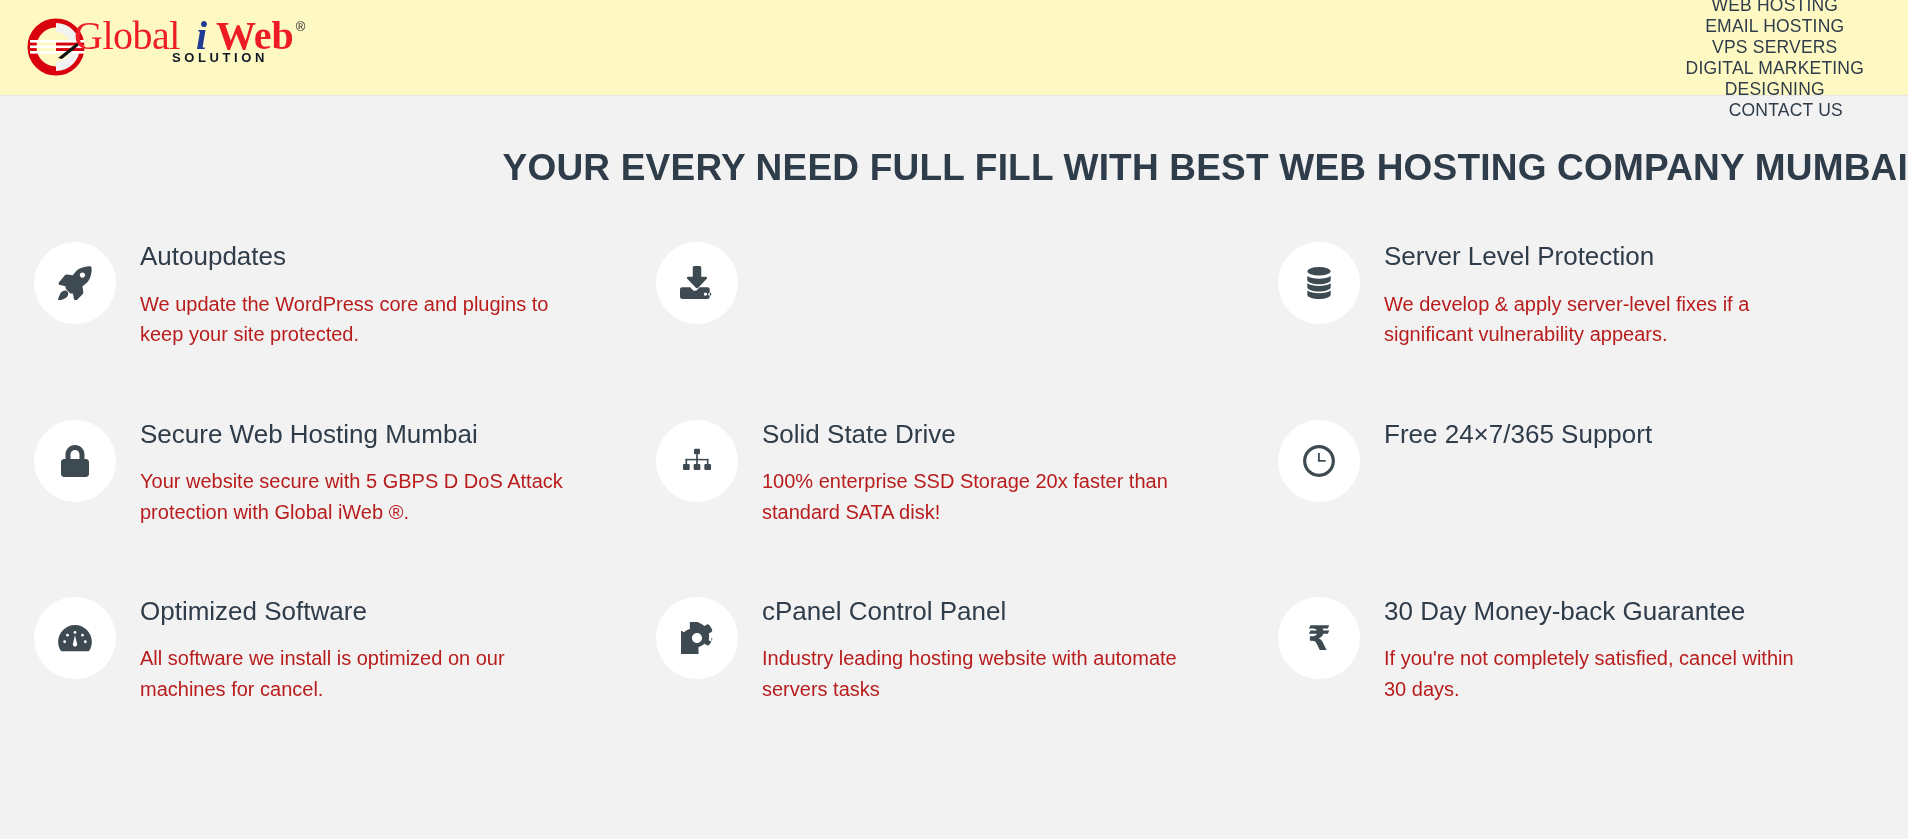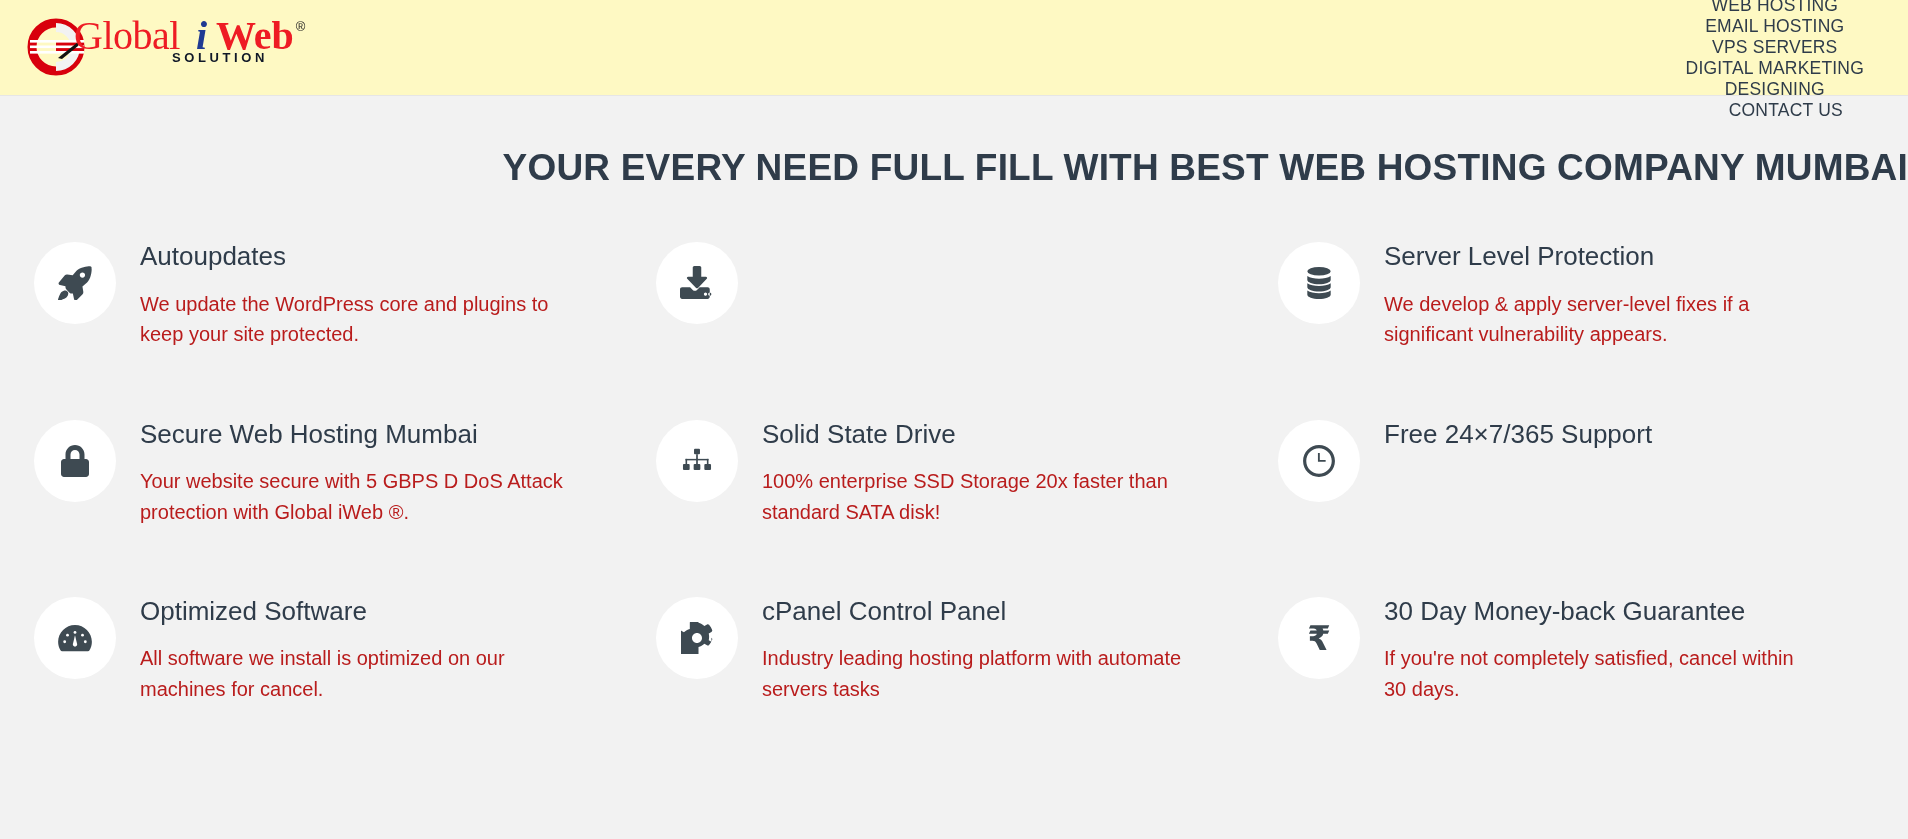--- a/index.html
+++ b/index.html
@@ -328,21 +328,21 @@
     </div>
 
     <div class="feature-card">
       <div class="feature-icon-wrap">
         <svg width="32" height="32" viewBox="0 0 512 512" aria-hidden="true">
           <path d="M487 315l-43-25c4-17 6-35 6-53s-2-36-6-53l43-25c11-6 16-19 12-31-11-31-28-60-50-84-8-9-22-11-32-5l-43 25c-27-23-59-41-94-51V12c0-12-9-23-21-25-32-6-65-6-97 0-12 2-21 13-21 25v101c-35 10-67 28-94 51l-43-25c-10-6-24-4-32 5-22 24-39 53-50 84-4 12 1 25 12 31l43 25c-4 17-6 35-6 53s2 36 6 53l-43 25c-11 6-16 19-12 31 11 31 28 60 50 84 8 9 22 11 32 5l43-25c27 23 59 41 94 51v101c0 12 9 23 21 25 32 6 65 6 97 0 12-2 21-13 21-25V399c35-10 67-28 94-51l43 25c10 6 24 4 32-5 22-24 39-53 50-84 4-12-1-25-12-31zM256 336c-44 0-80-36-80-80s36-80 80-80 80 36 80 80-36 80-80 80z"></path>
         </svg>
       </div>
       <div class="feature-body">
         <h3 class="feature-title">cPanel Control Panel</h3>
-        <p class="feature-desc">Industry leading hosting platform with automate servers tasks</p>
+        <p class="feature-desc">Industry leading hosting website with automate servers tasks</p>
       </div>
     </div>
 
     <div class="feature-card">
       <div class="feature-icon-wrap">
         <span class="feature-icon-rupee">₹</span>
       </div>
       <div class="feature-body">
         <h3 class="feature-title">30 Day Money-back Guarantee</h3>
         <p class="feature-desc">If you're not completely satisfied, cancel within 30 days.</p>

